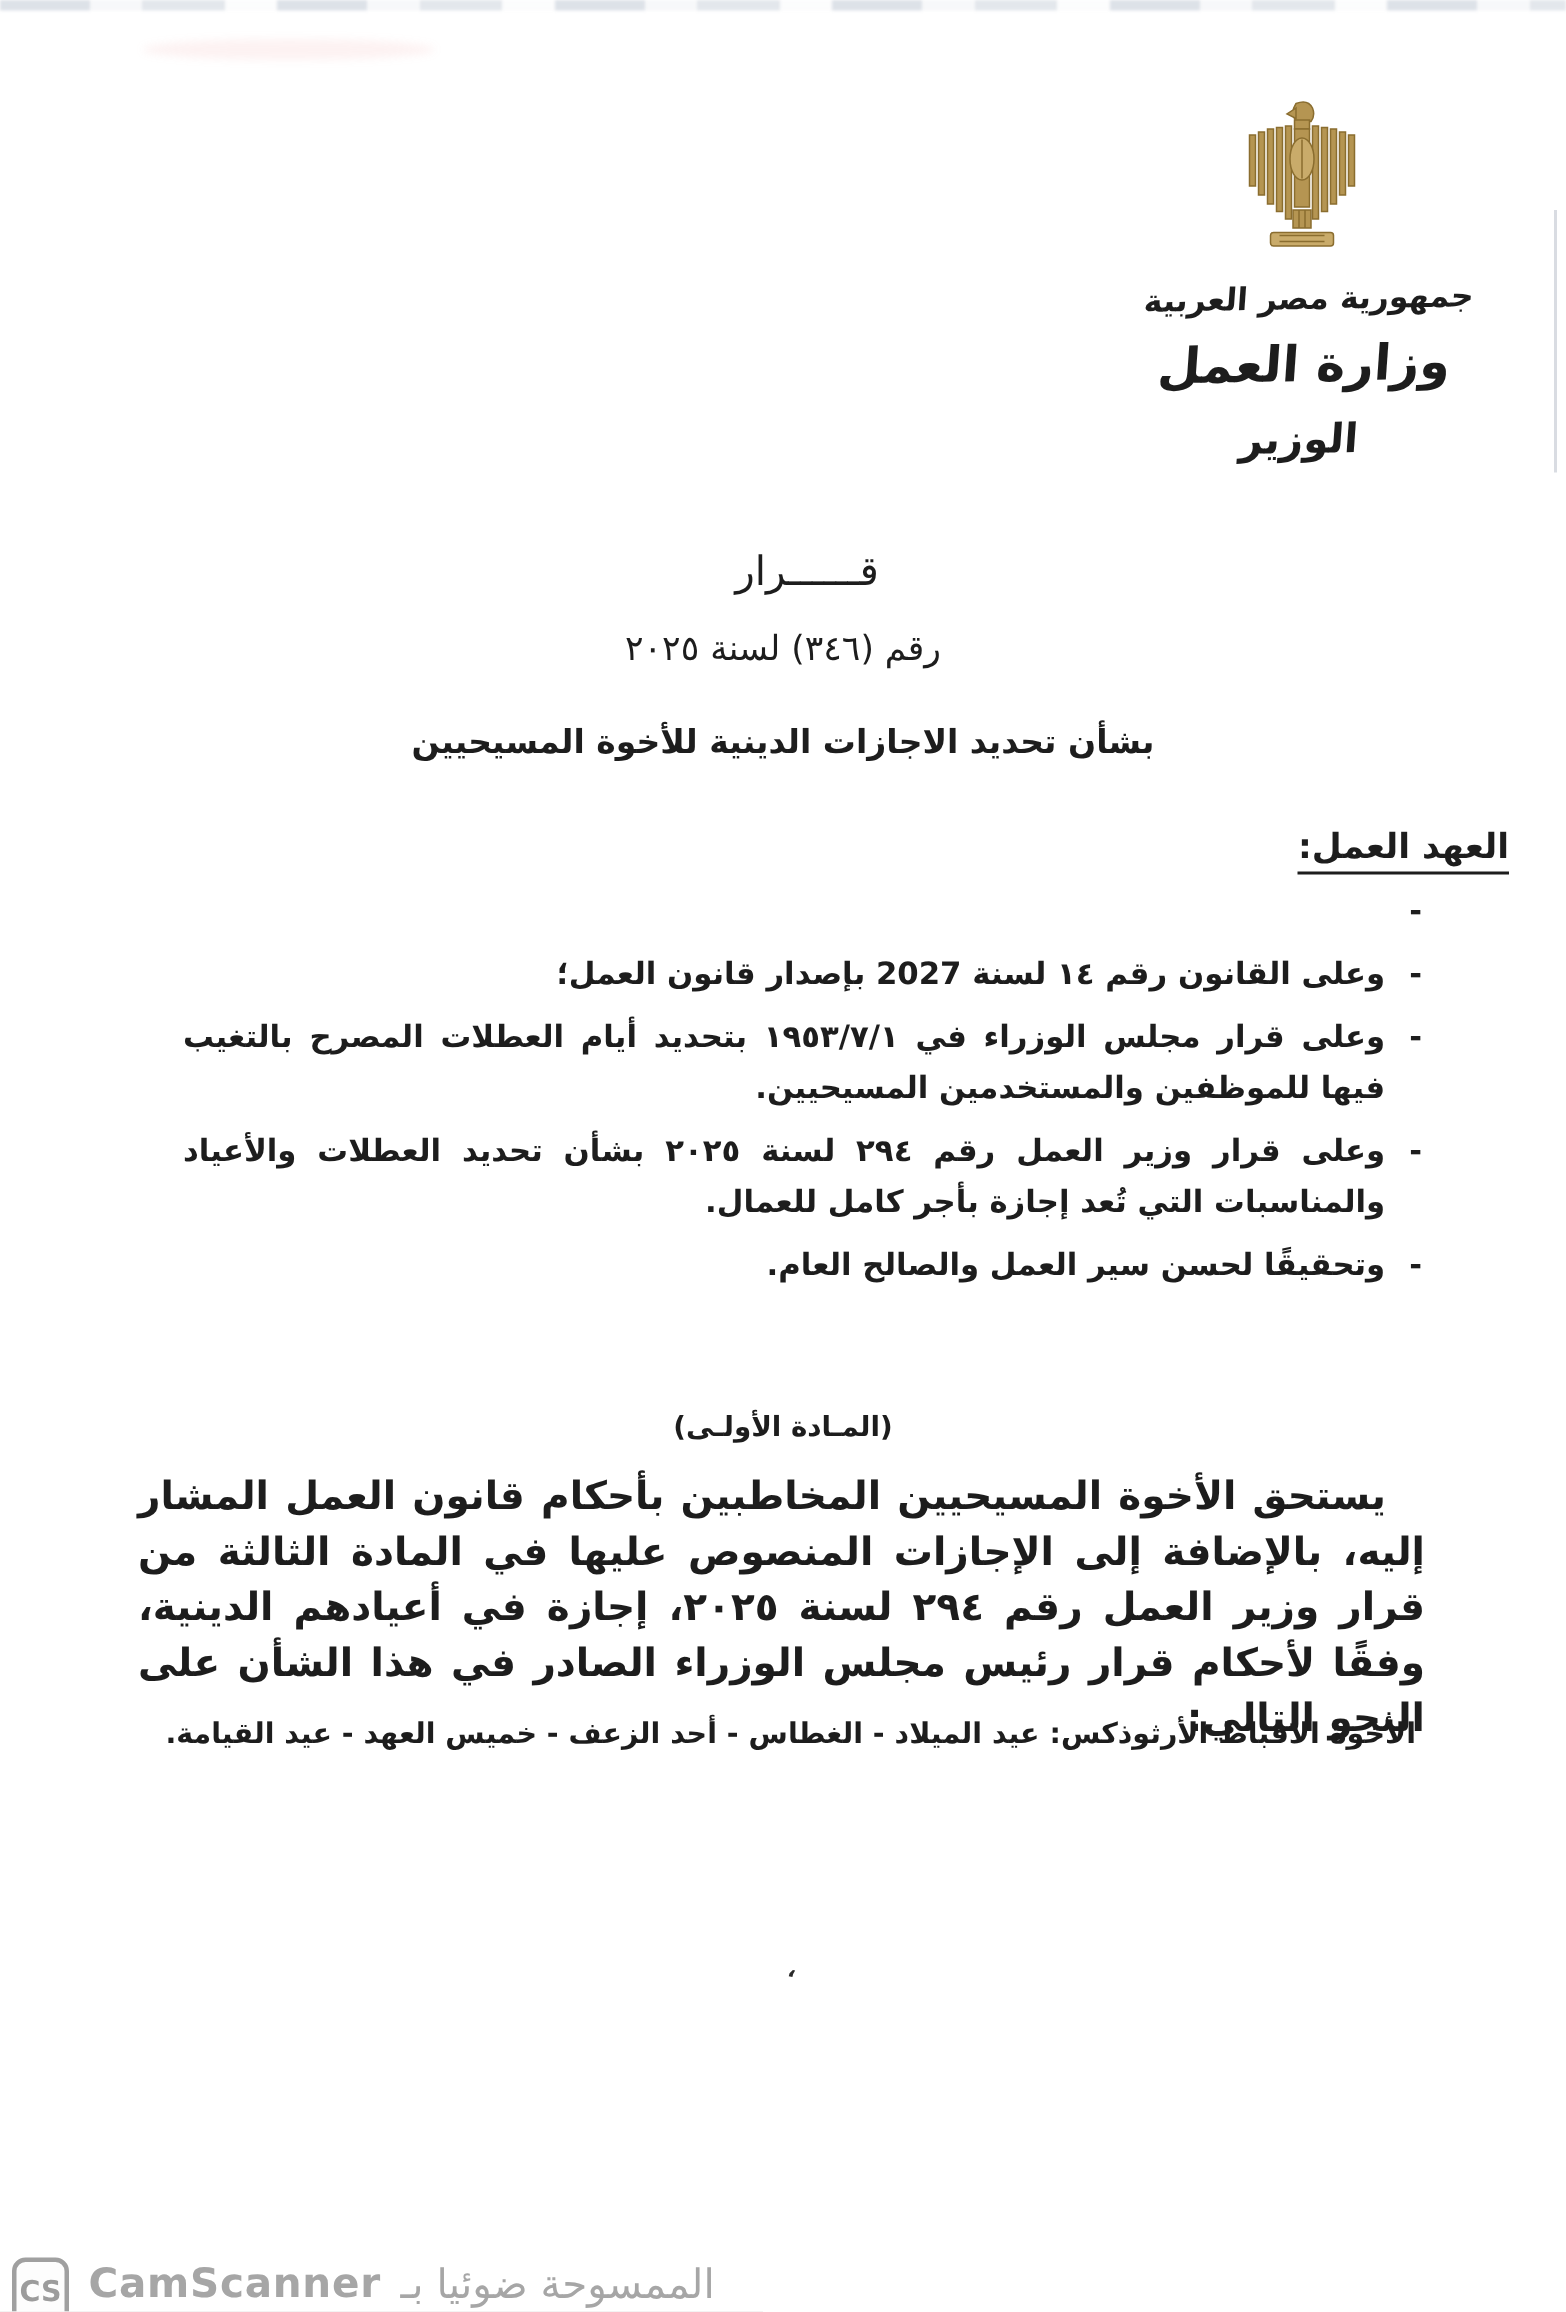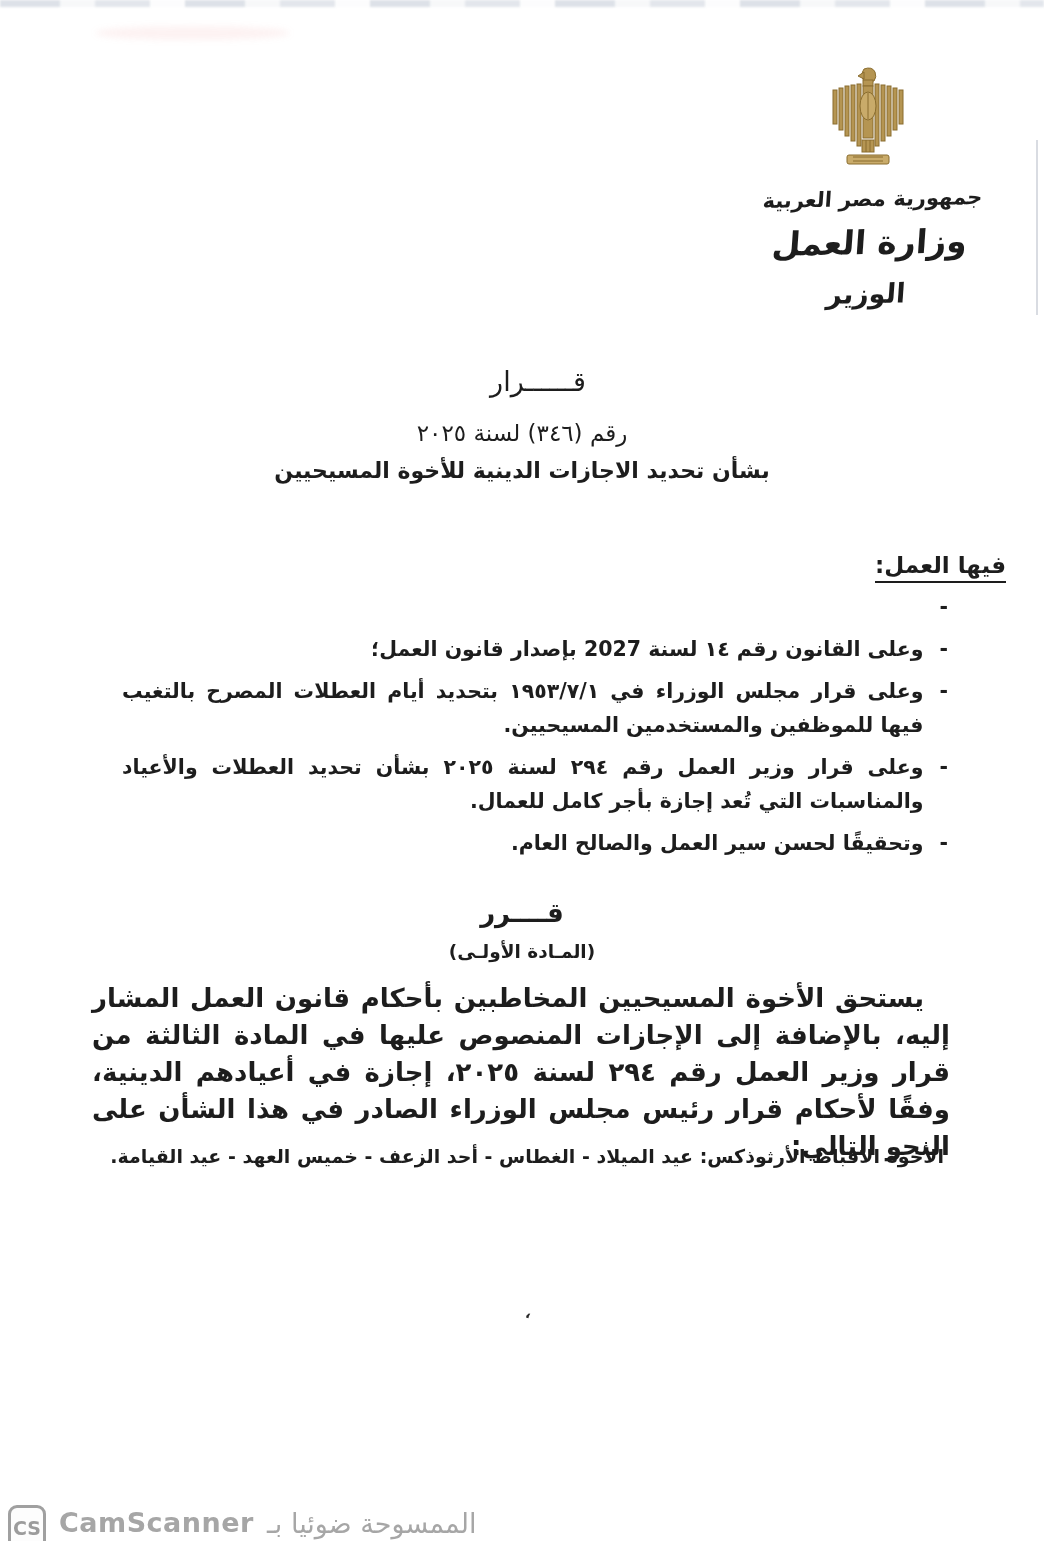--- a/index.html
+++ b/index.html
@@ -49,21 +49,21 @@
   
   .decree-word {
     position: absolute; top: 366px; left: 16px; width: 100%;
     text-align: center; font-size: 27px; font-weight: normal;
   }
   .decree-number {
     position: absolute; top: 420px; left: 0; width: 100%;
     text-align: center; font-size: 23px; font-weight: normal;
   }
   .decree-subject {
-    position: absolute; top: 458px; left: 0; width: 100%;
+    position: absolute; top: 483px; left: 0; width: 100%;
     text-align: center; font-size: 22px; font-weight: bold;
   }
   
   .minister-heading {
     position: absolute; top: 552px; right: 38px;
     font-size: 23px; font-weight: bold;
   }
   .minister-heading span {
     display: inline-block; border-bottom: 2.5px solid #1d1d1d; padding-bottom: 3px;
   }
@@ -163,21 +163,21 @@
     <div class="calli-line-1">جمهورية مصر العربية</div>
     <div class="calli-line-2">وزارة العمل</div>
     <div class="calli-line-3">الوزير</div>
   </div>
 
   <div class="decree-word">قــــــرار</div>
   <div class="decree-number">رقم (٣٤٦) لسنة ٢٠٢٥</div>
   <div class="decree-subject">بشأن تحديد الاجازات الدينية للأخوة المسيحيين</div>
 
   <div class="minister-heading">
-    <span>فيها العمل:</span>
+    <span>العهد العمل:</span>
   </div>
 
   <ul class="preamble-list">
     <li class="preamble-item">
       <span class="dash">-</span>
     </li>
     <li class="preamble-item">
       <span class="dash">-</span>
       <span class="item-text">وعلى القانون رقم ١٤ لسنة 2027 بإصدار قانون العمل؛</span>
     </li>
@@ -188,21 +188,20 @@
     <li class="preamble-item">
       <span class="dash">-</span>
       <span class="item-text">وعلى قرار وزير العمل رقم ٢٩٤ لسنة ٢٠٢٥ بشأن تحديد العطلات والأعياد والمناسبات التي تُعد إجازة بأجر كامل للعمال.</span>
     </li>
     <li class="preamble-item">
       <span class="dash">-</span>
       <span class="item-text">وتحقيقًا لحسن سير العمل والصالح العام.</span>
     </li>
   </ul>
 
-  <div class="decided-word">قــــرر</div>
   <div class="article-heading">(المـادة الأولـى)</div>
   <div class="article-body">يستحق الأخوة المسيحيين المخاطبين بأحكام قانون العمل المشار إليه، بالإضافة إلى الإجازات المنصوص عليها في المادة الثالثة من قرار وزير العمل رقم ٢٩٤ لسنة ٢٠٢٥، إجازة في أعيادهم الدينية، وفقًا لأحكام قرار رئيس مجلس الوزراء الصادر في هذا الشأن على النحو التالي:</div>
 
   <div class="holiday-group-1">الأخوة الاقباط الأرثوذكس: عيد الميلاد - الغطاس - أحد الزعف - خميس العهد - عيد القيامة.</div>
 
   <div class="watermark">
     <div class="cs-badge">CS</div>
     <div class="wm-latin">CamScanner</div>
     <div class="wm-arabic">الممسوحة ضوئيا بـ</div>
   </div>

